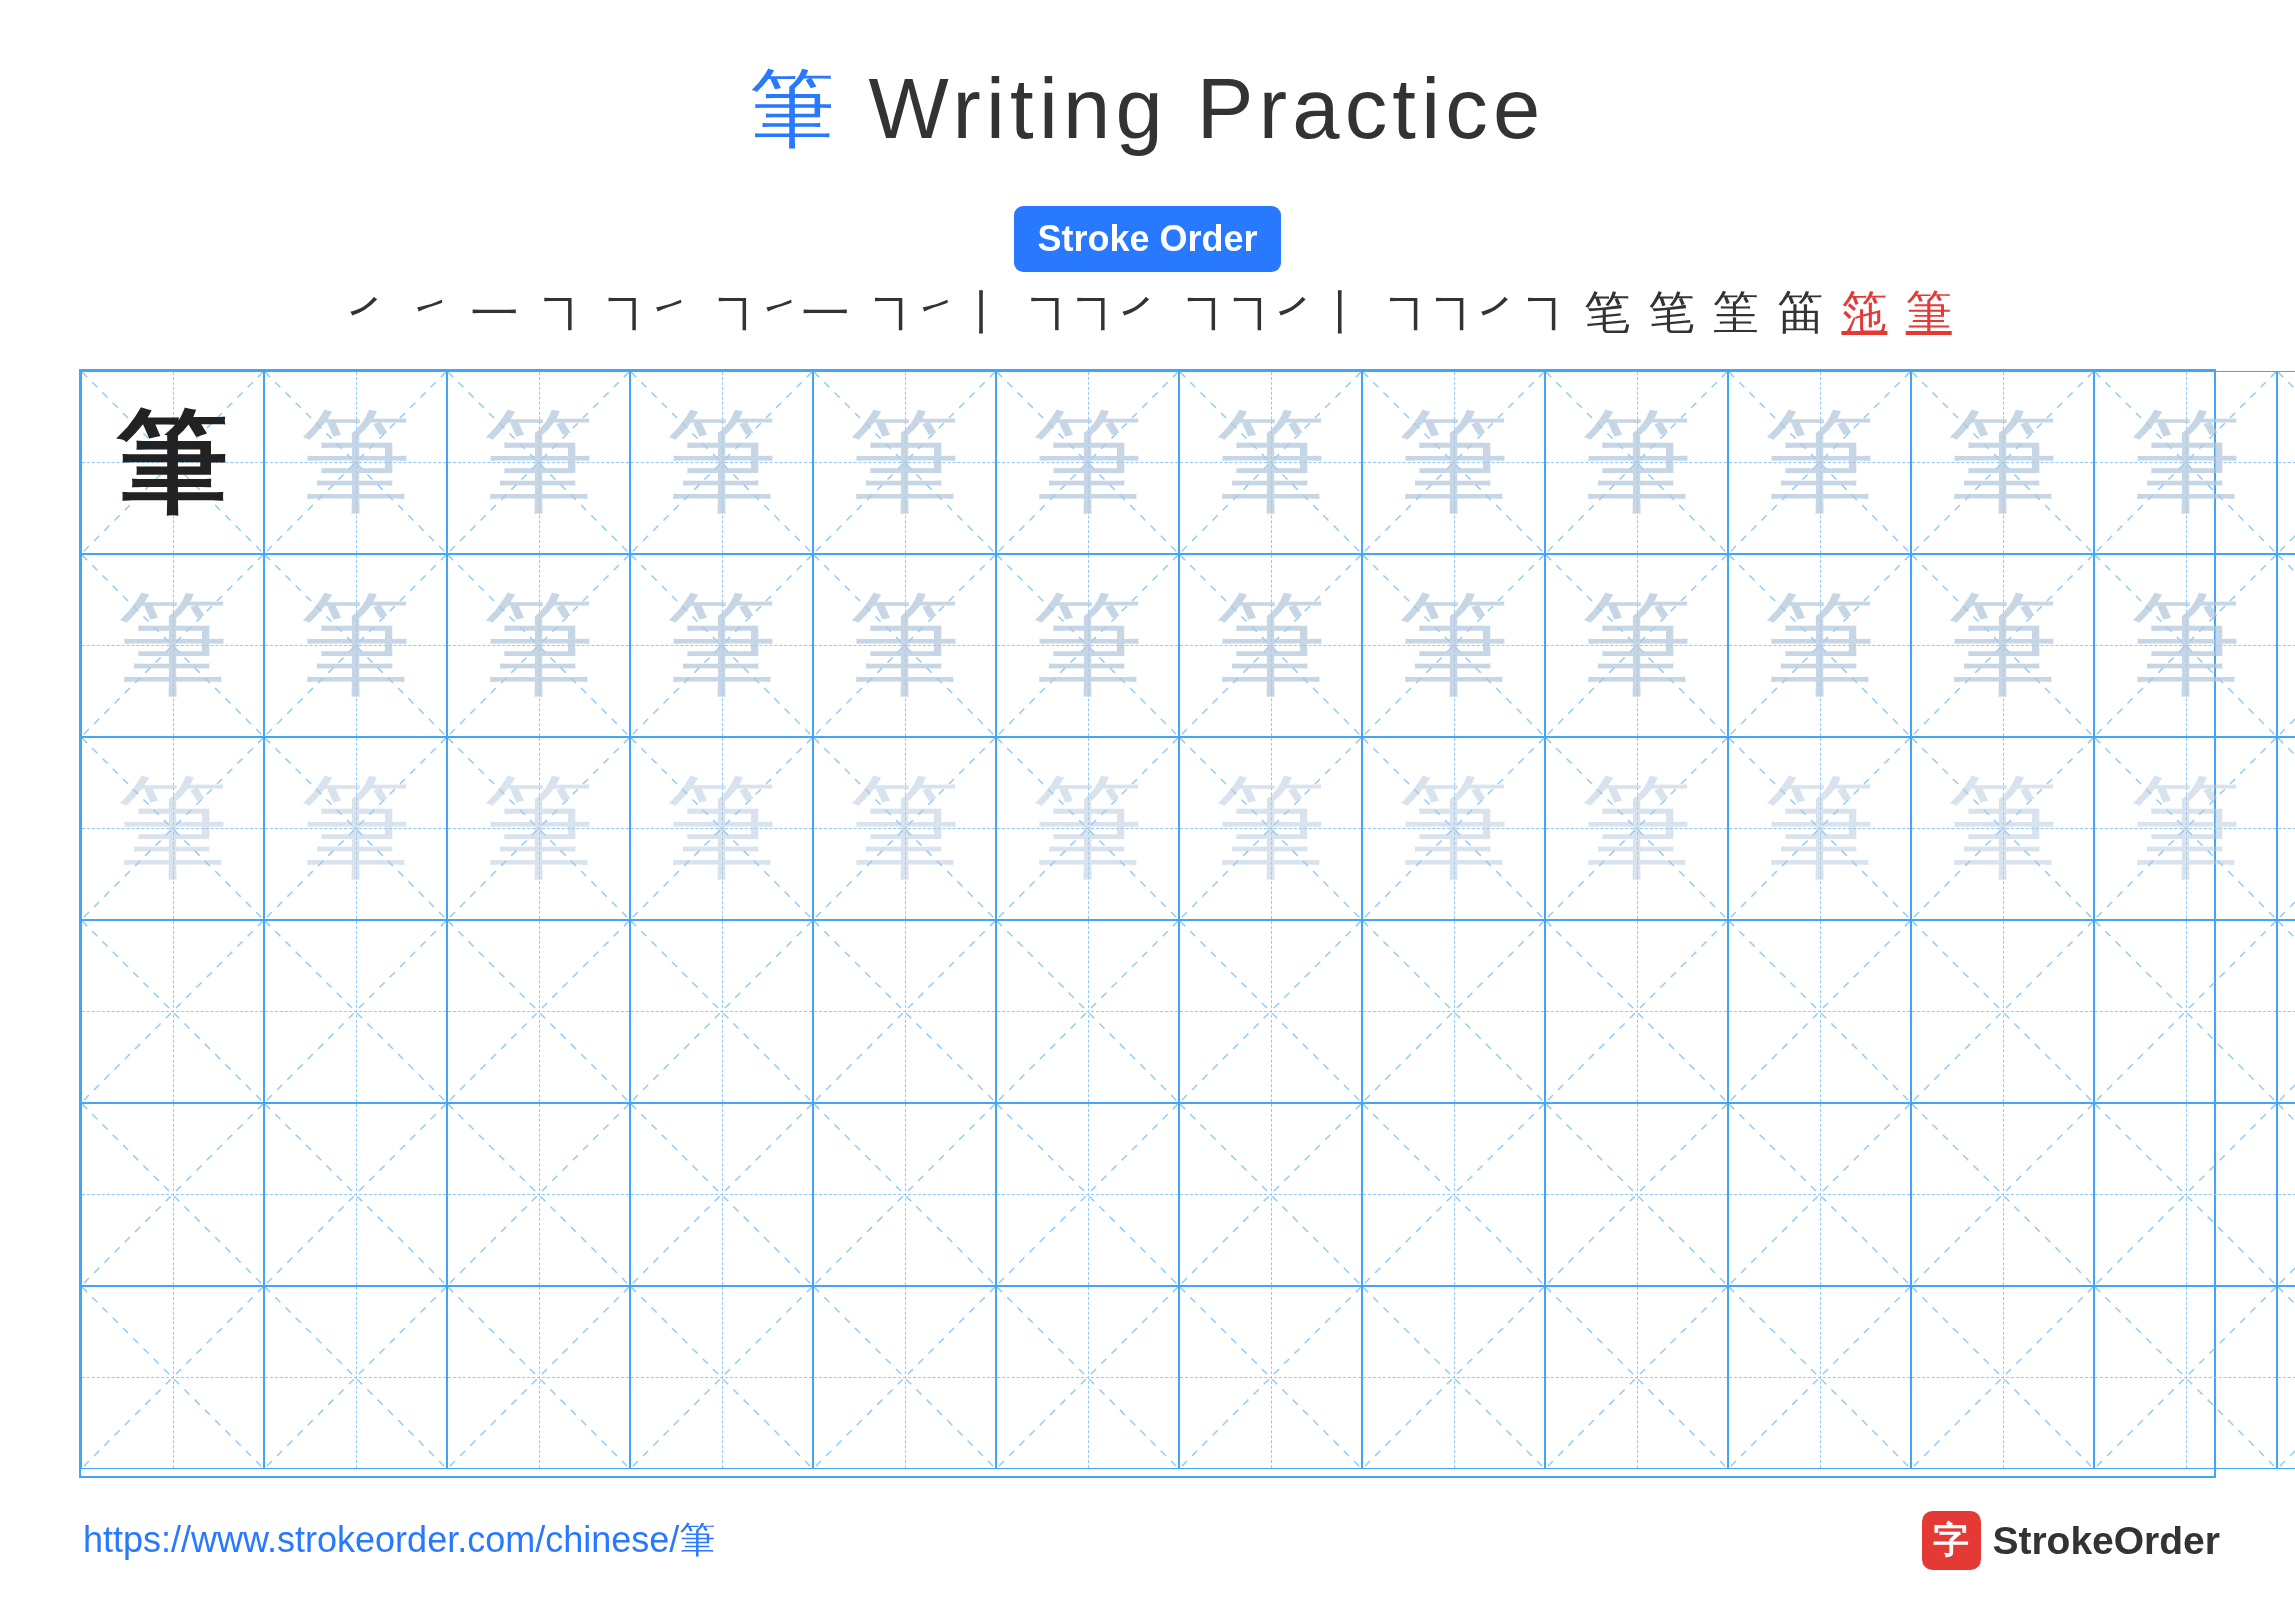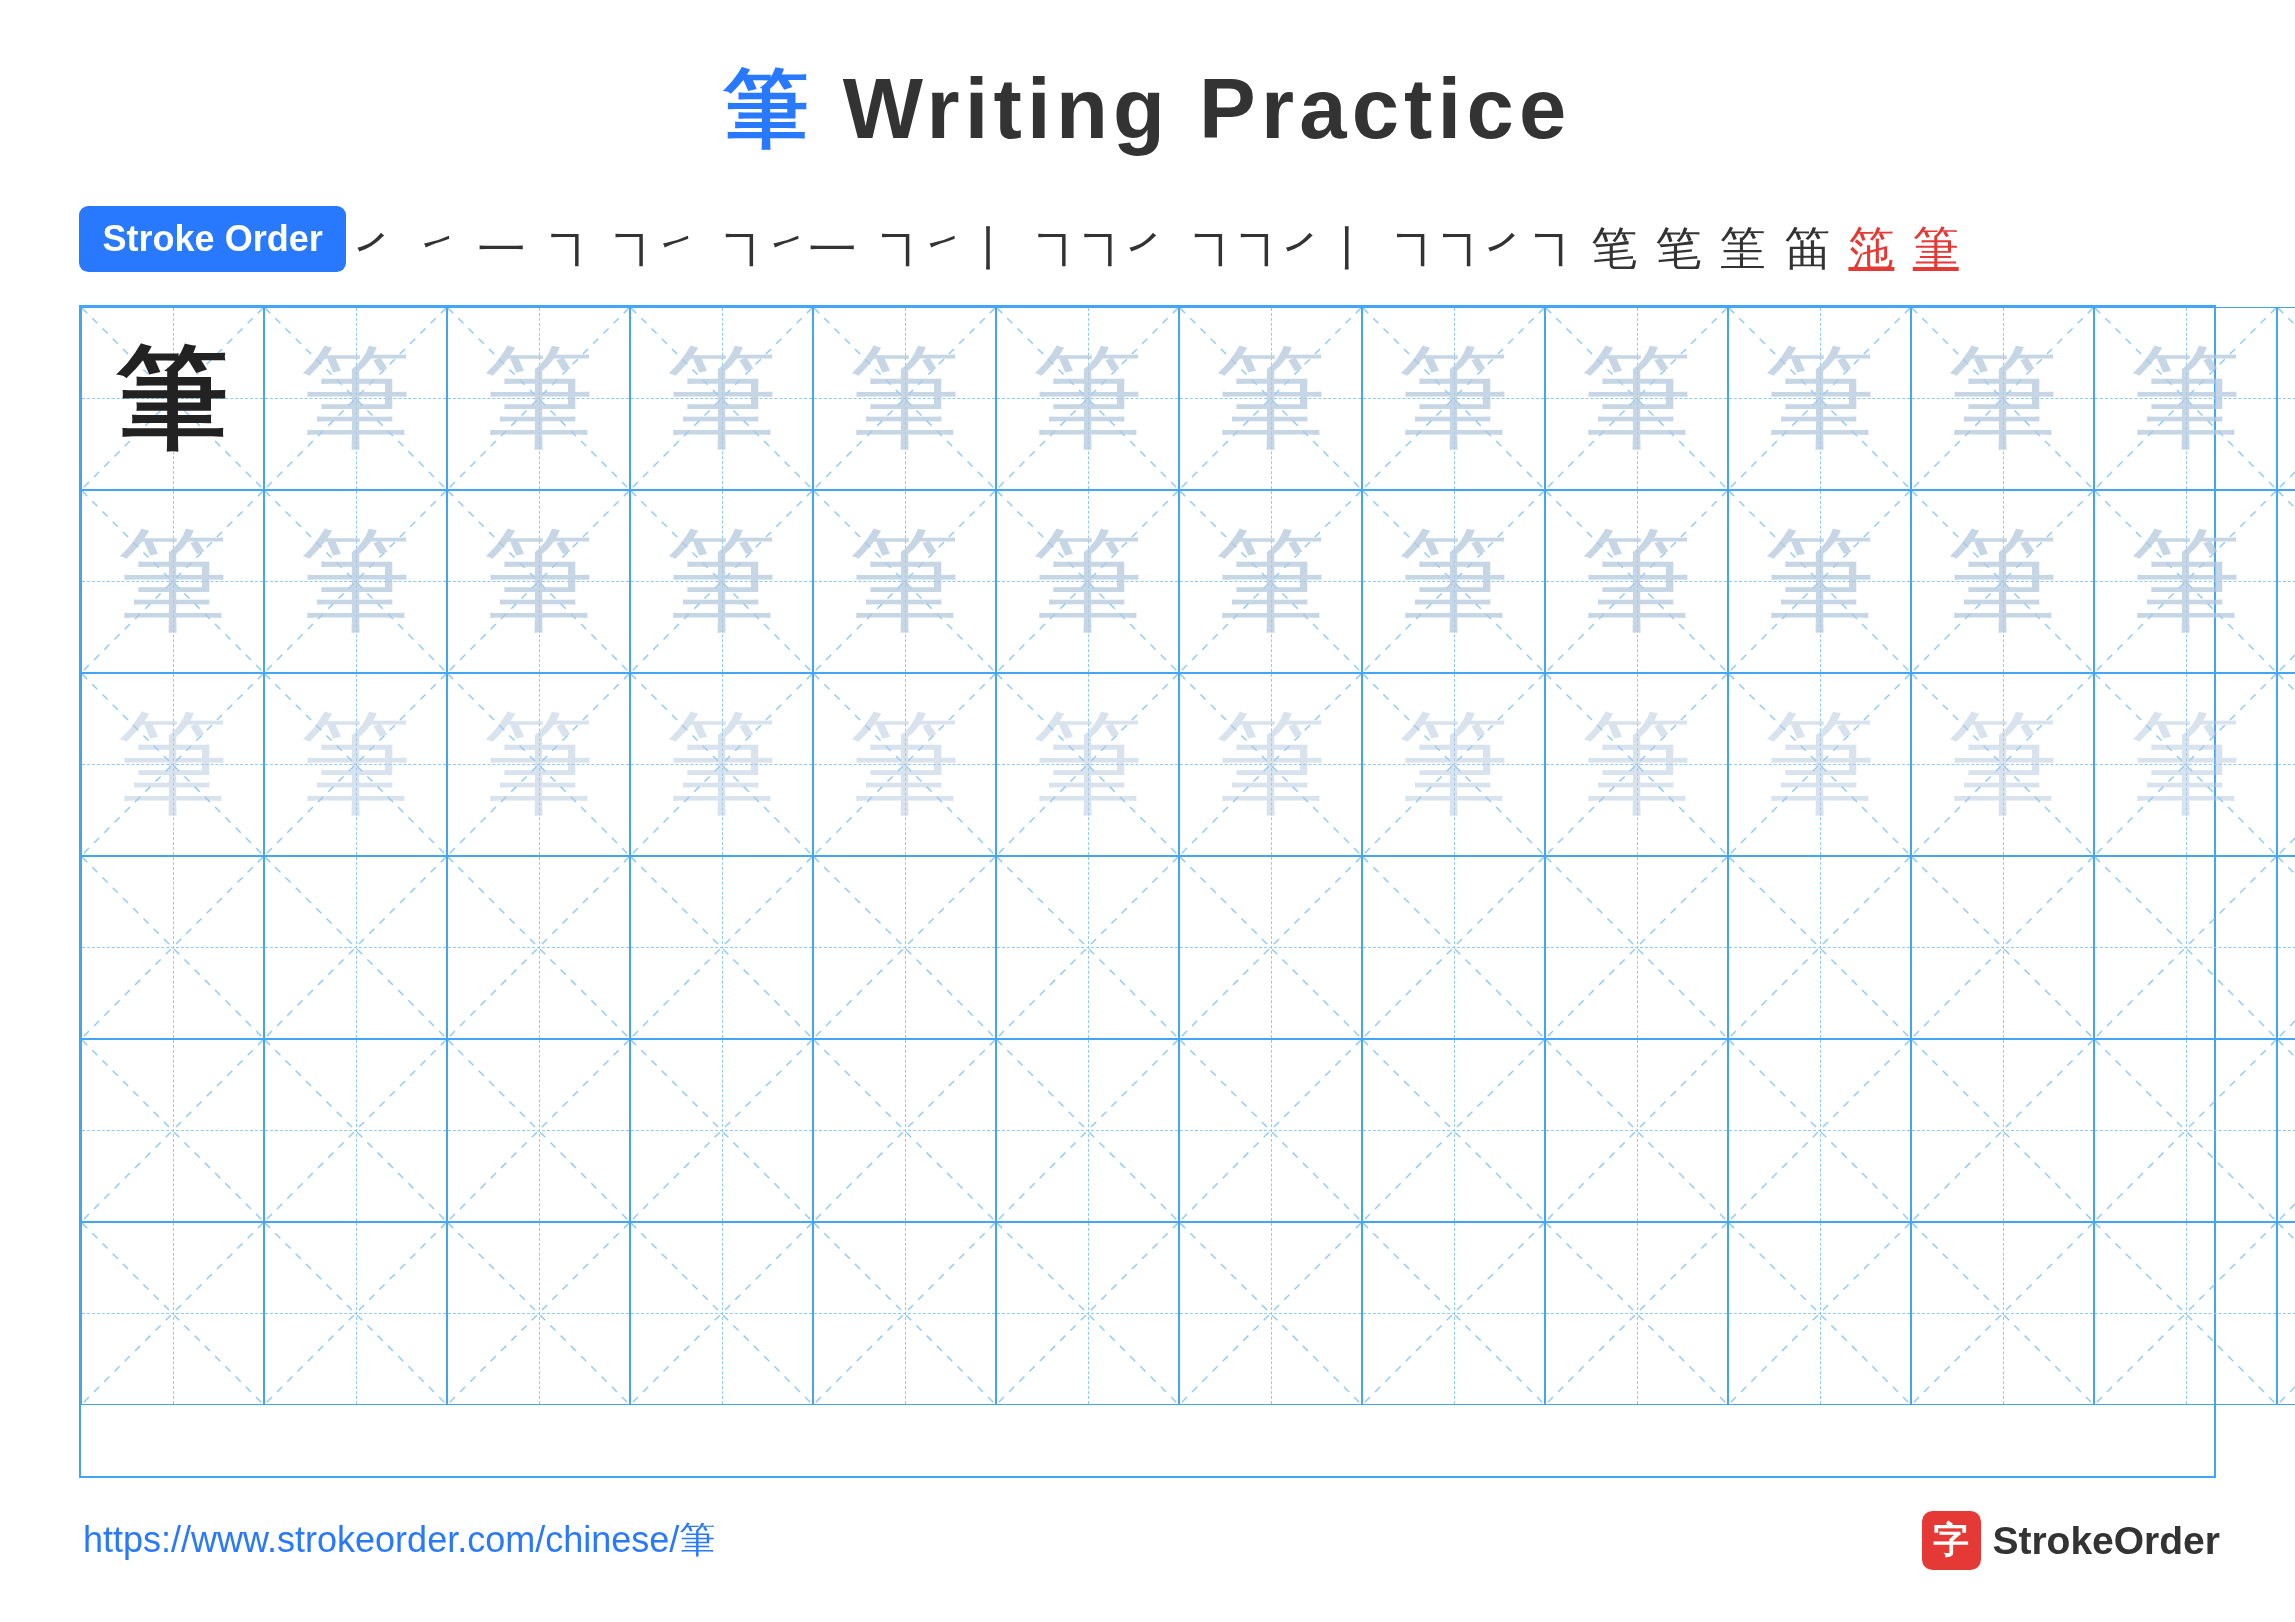--- a/index.html
+++ b/index.html
@@ -18,38 +18,39 @@
       background: #fff;
       padding: 52px 79px;
       display: flex;
       flex-direction: column;
       align-items: center;
     }
 
     
     .title {
       font-size: 85px;
-      font-weight: bold;
+      font-weight: normal;
       color: #333;
       margin-bottom: 39px;
       text-align: center;
       letter-spacing: 5.2px;
     }
     .title .chinese-char {
       color: #2979ff;
       font-family: serif;
     }
 
     
     .stroke-order-row {
       display: flex;
-      align-items: flex-end;
+      align-items: center;
       width: 100%;
       margin-bottom: 33px;
-      gap: 4px;
+      gap: 18px;
+      flex-direction: column;
     }
     .stroke-order-badge {
       background: #2979ff;
       color: #fff;
       font-size: 36px;
       font-weight: bold;
       padding: 11.8px 23.6px;
       border-radius: 9.2px;
       white-space: nowrap;
       flex-shrink: 0;

